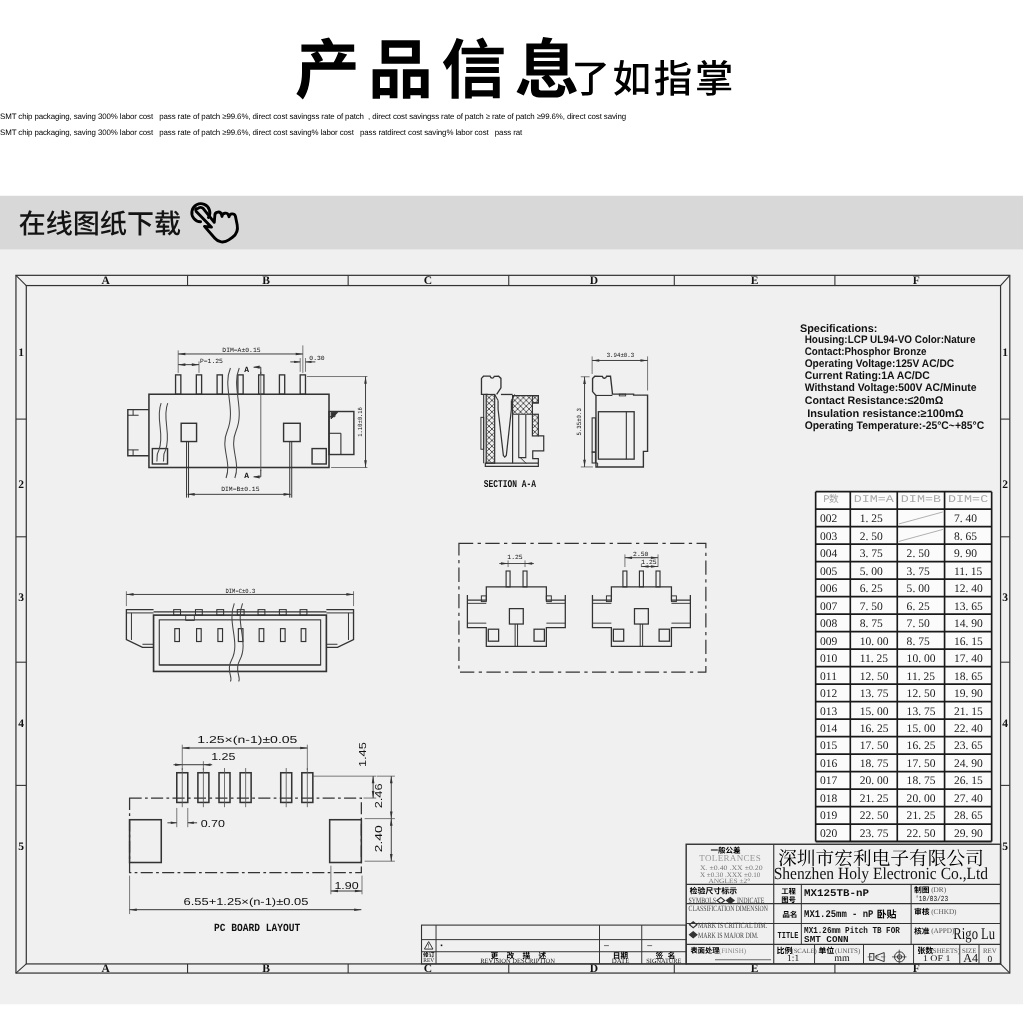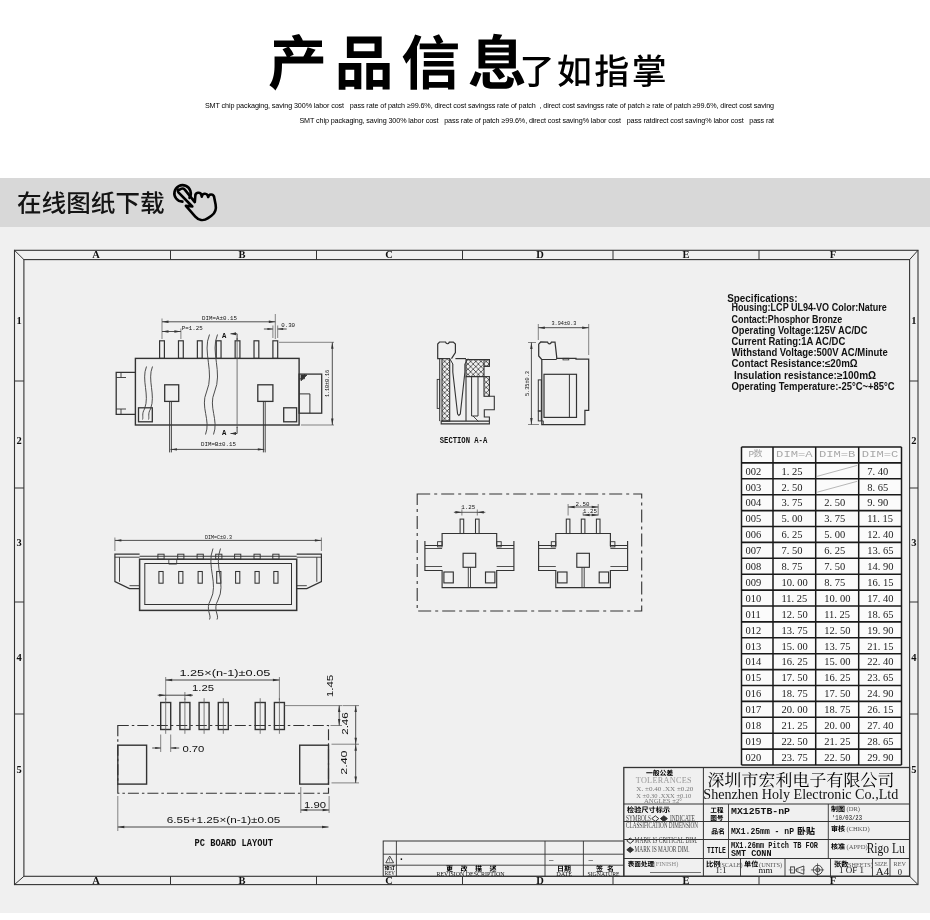--- a/index.html
+++ b/index.html
@@ -1,15 +1,15 @@
 <!DOCTYPE html>
 <html><head><meta charset="utf-8"><style>
 html,body{margin:0;padding:0;background:#fff;width:930px;height:920px;overflow:hidden}
 #page{position:relative;width:930px;height:920px;font-family:"Liberation Sans",sans-serif}
-.eng{position:absolute;width:774px;text-align:right;font-size:7.2px;color:#000;white-space:nowrap;letter-spacing:-0.1px}
+.eng{position:absolute;width:930px;text-align:left;font-size:7.2px;color:#000;white-space:nowrap;letter-spacing:-0.1px}
 </style></head><body>
 <div id="page">
 <div class="eng" style="top:101px">SMT chip packaging, saving 300% labor cost&nbsp;&nbsp; pass rate of patch ≥99.6%, direct cost savingss rate of patch&nbsp; , direct cost savingss rate of patch ≥ rate of patch ≥99.6%, direct cost saving</div>
 <div class="eng" style="top:115.5px">SMT chip packaging, saving 300% labor cost&nbsp;&nbsp; pass rate of patch ≥99.6%, direct cost saving% labor cost&nbsp;&nbsp; pass ratdirect cost saving% labor cost&nbsp;&nbsp; pass rat</div>
 <svg width="930" height="920" viewBox="0 0 930 920" style="position:absolute;left:0;top:0">
 <defs>
 <pattern id="xh" width="5.2" height="5.2" patternUnits="userSpaceOnUse">
 <path d="M0,5.2 L5.2,0 M-1,1 L1,-1 M4.2,6.2 L6.2,4.2 M0,0 L5.2,5.2 M4.2,-1 L6.2,1 M-1,4.2 L1,6.2" stroke="#333" stroke-width="0.75" fill="none"></path>
 </pattern>
 </defs>

